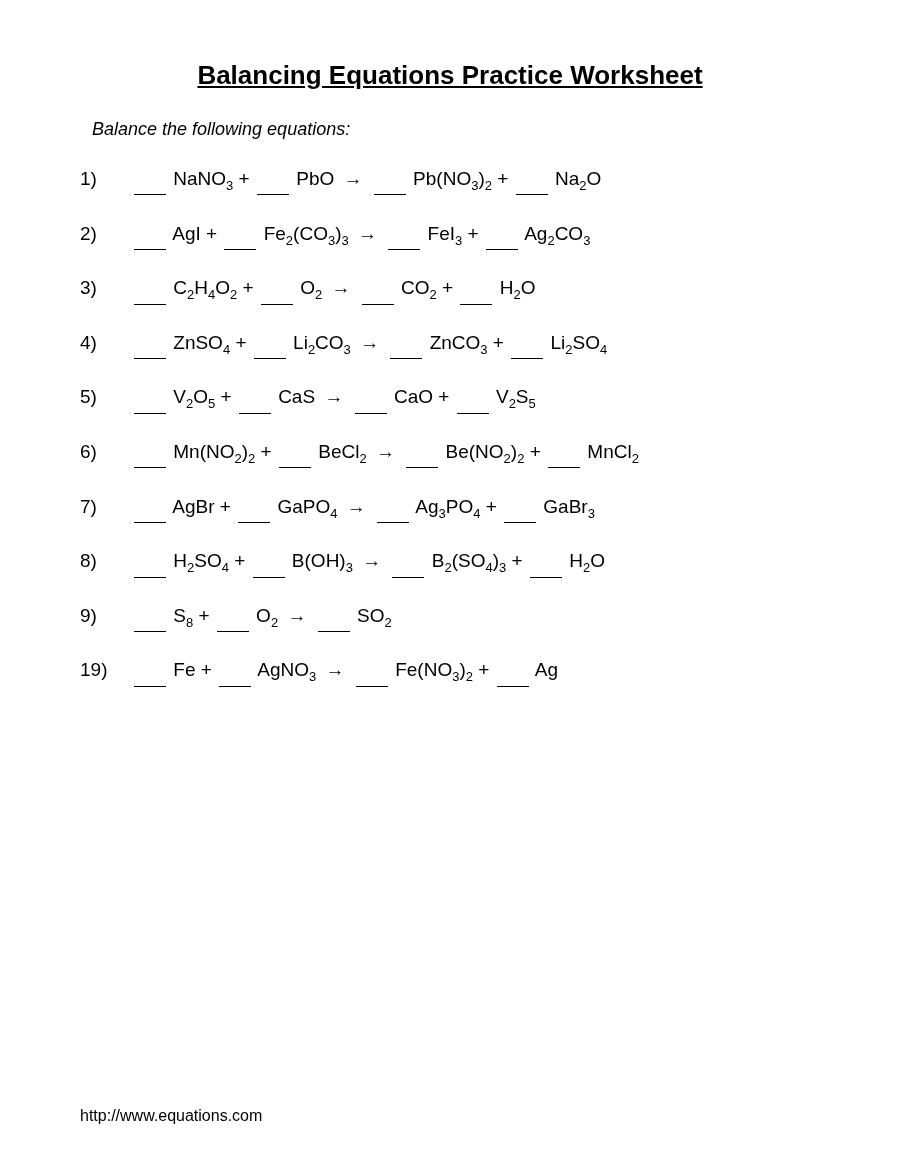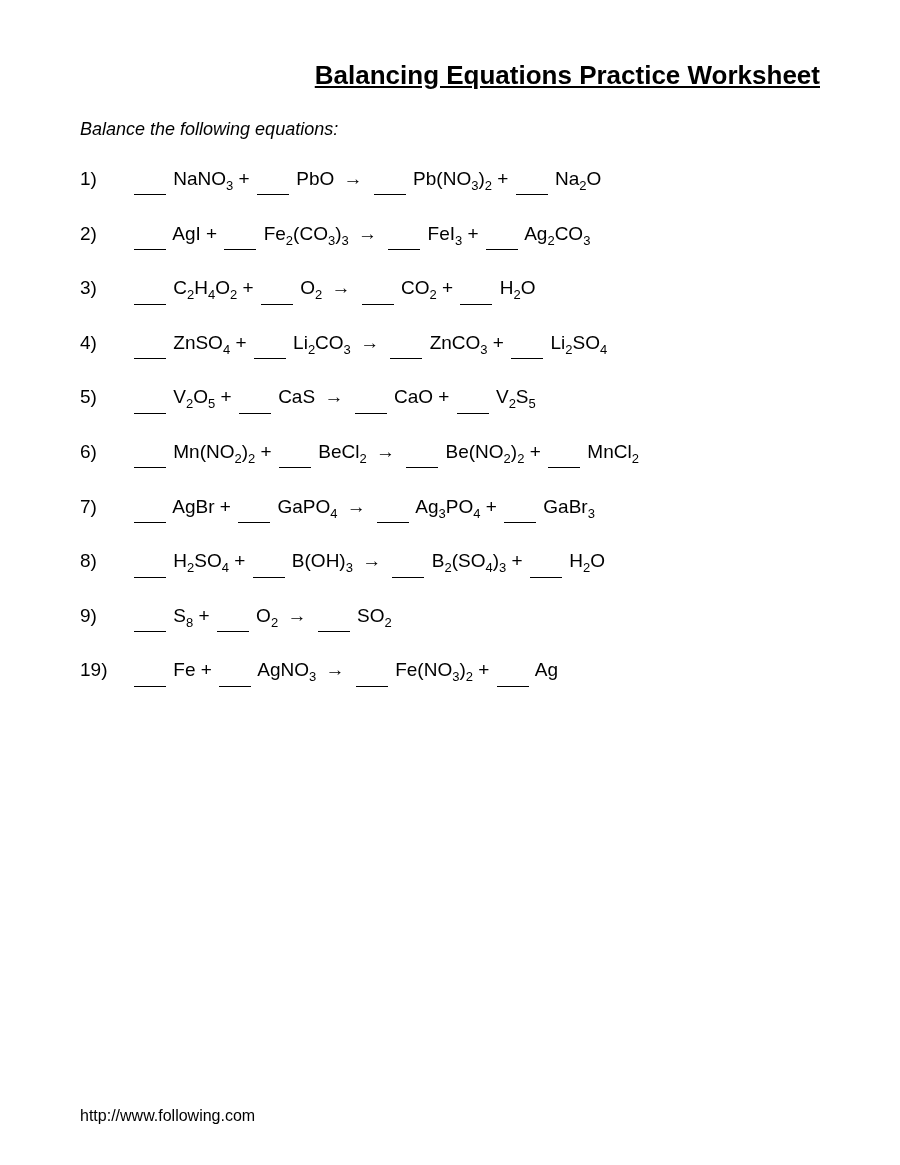--- a/index.html
+++ b/index.html
@@ -20,32 +20,33 @@
 
     .page {
       width: 900px;
       min-height: 1165px;
       background: #ffffff;
       padding: 60px 80px 60px 80px;
       position: relative;
     }
 
     .title {
-      text-align: right;
+      text-align: center;
       font-size: 26px;
       font-weight: bold;
       text-decoration: underline;
       margin-bottom: 28px;
       font-family: Arial, sans-serif;
     }
 
     .instructions {
       font-style: italic;
       font-size: 18px;
       margin-bottom: 24px;
+      margin-left: 12px;
     }
 
     .equations-list {
       list-style: none;
       padding: 0;
     }
 
     .equation-item {
       display: flex;
       align-items: baseline;
@@ -132,14 +133,14 @@
       <li class="equation-item">
         <span class="eq-number">9)</span>
         <span class="eq-content"><span class="blank">&nbsp;&nbsp;&nbsp;</span> S<sub>8</sub> + <span class="blank">&nbsp;&nbsp;&nbsp;</span> O<sub>2</sub> <span class="arrow">→</span> <span class="blank">&nbsp;&nbsp;&nbsp;</span> SO<sub>2</sub></span>
       </li>
       <li class="equation-item">
         <span class="eq-number">19)</span>
         <span class="eq-content"><span class="blank">&nbsp;&nbsp;&nbsp;</span> Fe + <span class="blank">&nbsp;&nbsp;&nbsp;</span> AgNO<sub>3</sub> <span class="arrow">→</span> <span class="blank">&nbsp;&nbsp;&nbsp;</span> Fe(NO<sub>3</sub>)<sub>2</sub> + <span class="blank">&nbsp;&nbsp;&nbsp;</span> Ag</span>
       </li>
     </ol>
 
-  <div class="footer">http://www.following.com</div>
+  <div class="footer">http://www.equations.com</div>
 </div>
 
 </body></html>

